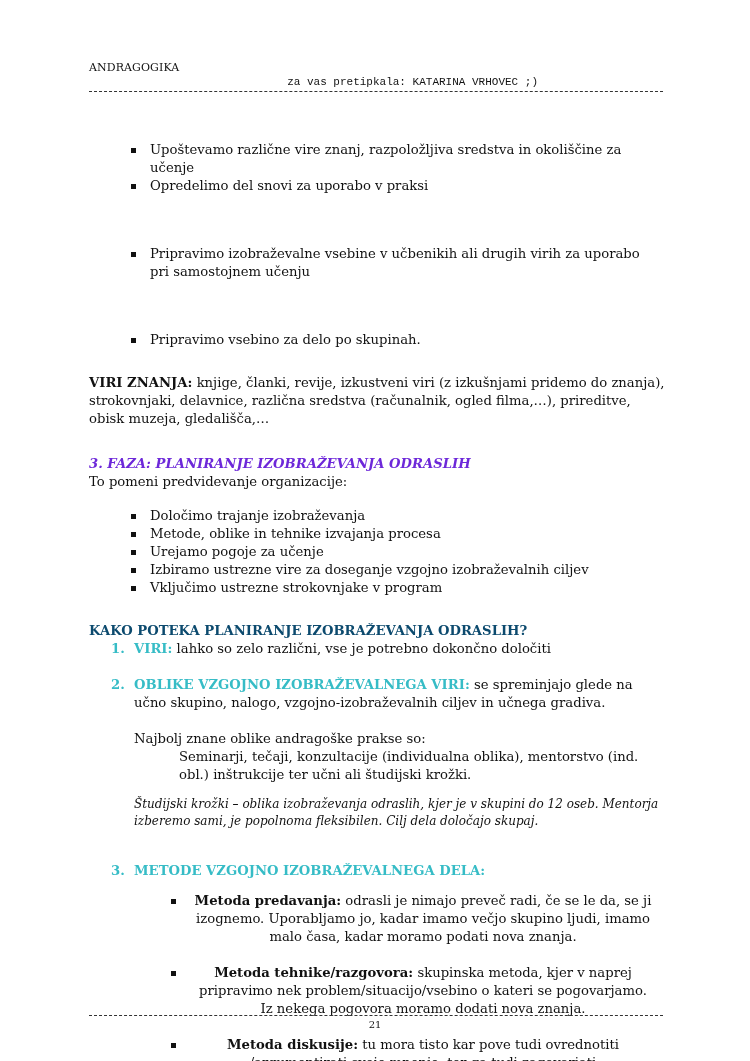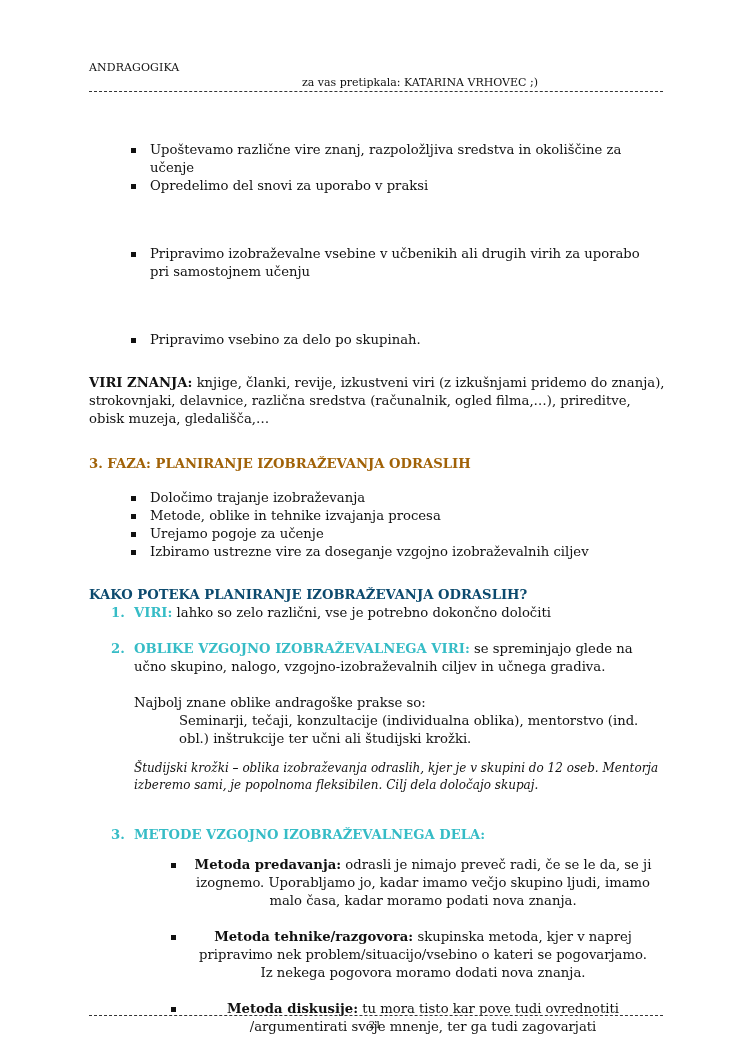--- a/index.html
+++ b/index.html
@@ -9,20 +9,21 @@
       color: #111111;
     }
     .page { position: absolute; left: 0; top: 16px; width: 628px; height: 1061px; }
     .hdr-left {
       position: absolute; left: 89px; top: 45px;
       font-size: 11px; letter-spacing: 0.1px;
     }
     .hdr-right {
       position: absolute; right: 90px; top: 60px;
       font-size: 11px;
+      font-family: Liberation Mono, monospace;
     }
     .hdr-rule {
       position: absolute; left: 89px; width: 574px; top: 75px;
       border-top: 1px dashed #333;
     }
     .ftr-rule {
       position: absolute; left: 89px; width: 574px; top: 999px;
       border-top: 1px dashed #333;
     }
     .ftr-page {
@@ -34,21 +35,21 @@
       font-size: 13.2px; line-height: 18px;
     }
     ul.sq { list-style: none; margin: 16px; padding: 0; }
     ul.sq > li { position: relative; padding-left: 45px; }
     ul.sq > li::before {
       content: ""; position: absolute; left: 26px; top: 7px;
       width: 5px; height: 5px; background: #111;
     }
     .gap { height: 18px; }
     .gap-sm { height: 9px; }
-    .green { color: #a16207; font-weight: bold; }
+    .green { color: #6d28d9; font-weight: bold; font-style: italic; }
     .teal { color: #0c4a6e; font-weight: bold; }
     .lteal { color: #36bcc6; font-weight: bold; }
     b { font-weight: bold; }
     ol.num { list-style: none; margin: 0; padding: 0; }
     ol.num > li { position: relative; padding-left: 45px; }
     .numlbl { position: absolute; left: 22px; top: 0; }
     .indent2 { padding-left: 90px; }
     .italic-note { font-style: italic; font-size: 12px; line-height: 17px; padding-left: 45px; }
     ul.sq2 { list-style: none; margin: 12px; padding: 0; text-align: center; }
     ul.sq2 > li { position: relative; padding-left: 90px; }
@@ -84,25 +85,27 @@
     <div class="gap-sm"></div>
 
     <p style="margin:0;">
       <b>VIRI ZNANJA:</b><span> knjige, članki, revije, izkustveni viri (z izkušnjami pridemo do znanja), strokovnjaki, delavnice, različna sredstva (računalnik, ogled filma,…), prireditve, obisk muzeja, gledališča,…</span>
     </p>
 
     <div class="gap"></div>
     <div class="gap-sm"></div>
 
     <div class="green">3. FAZA: PLANIRANJE IZOBRAŽEVANJA ODRASLIH</div>
+    <div>To pomeni predvidevanje organizacije:</div>
     <ul class="sq">
       <li>Določimo trajanje izobraževanja</li>
       <li>Metode, oblike in tehnike izvajanja procesa</li>
       <li>Urejamo pogoje za učenje</li>
       <li>Izbiramo ustrezne vire za doseganje vzgojno izobraževalnih ciljev</li>
+      <li>Vključimo ustrezne strokovnjake v program</li>
     </ul>
 
     <div class="gap-sm"></div>
 
     <div class="teal">KAKO POTEKA PLANIRANJE IZOBRAŽEVANJA ODRASLIH?</div>
 
     <ol class="num">
       <li>
         <span class="numlbl lteal">1.</span>
         <span class="lteal">VIRI:</span><span> lahko so zelo različni, vse je potrebno dokončno določiti</span>

